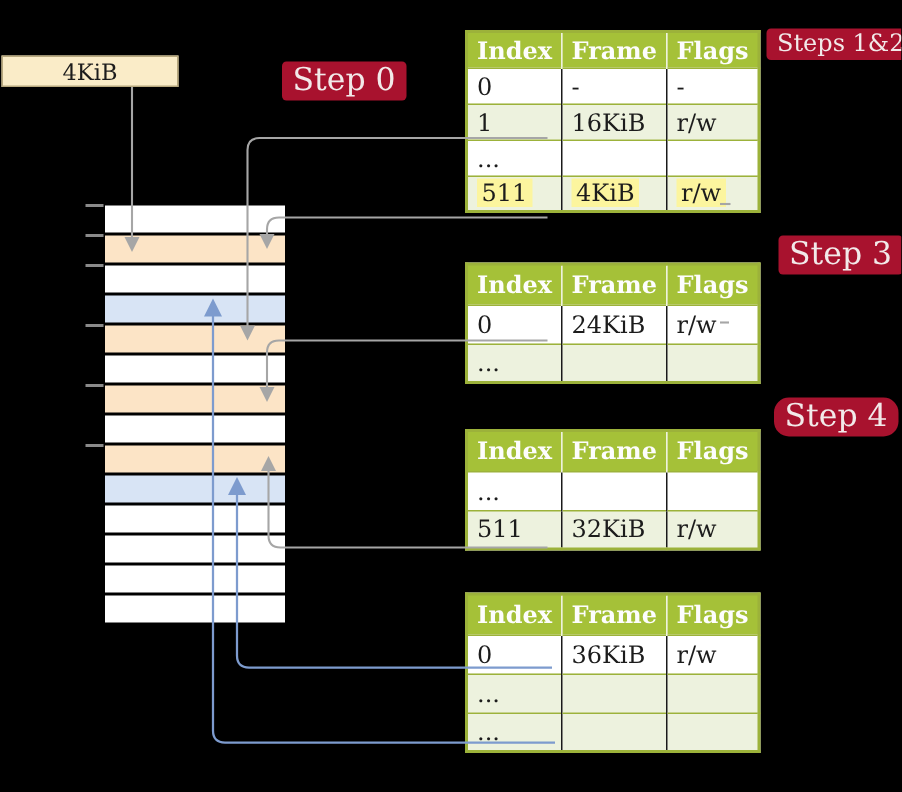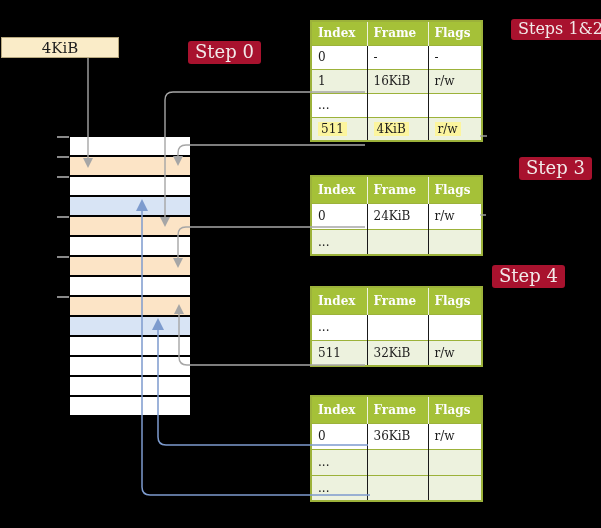--- a/index.html
+++ b/index.html
@@ -31,40 +31,40 @@
   
   .frame-box{
     position:absolute;left:1px;top:37px;width:118px;height:21px;
     background:var(--box_bg);border:1px solid var(--box_border);
     box-sizing:border-box;display:flex;align-items:center;justify-content:center;
     font-size:15px;color:var(--cell_text);
   }
   
   .badge{
     position:absolute;background:var(--badge_bg);color:var(--badge_text);
-    font-size:18px;line-height:1;padding:2px 7px 3px 7px;border-radius:3px;
+    font-size:21px;line-height:1;padding:2px 7px 3px 7px;border-radius:3px;
     white-space:nowrap;
   }
   .badge.b-step0{left:188px;top:41px;}
   .badge.b-steps12{left:511px;top:19px;font-size:16px;}
   .badge.b-step3{left:519px;top:157px;}
-  .badge.b-step4{left:492px;top:265px;}
+  .badge.b-step4{left:516px;top:265px;border-radius:10px;}
   
   .memory-stack{position:absolute;left:70px;top:137px;width:120px;}
   .mem-row{height:18px;margin-bottom:2px;}
   .mem-row:last-child{margin-bottom:0;}
   .mem-white{background:var(--mem_white);}
   .mem-orange{background:var(--mem_orange);}
   .mem-blue{background:var(--mem_blue);}
   .tick{position:absolute;left:57px;width:12px;height:2px;background:var(--tick_gray);}
   
   table.ptable{
     position:absolute;border-collapse:collapse;table-layout:fixed;
     background:var(--row_white);border:2px solid var(--table_border);
-    font-size:12px;color:var(--cell_text);
+    font-size:16px;color:var(--cell_text);
   }
   .ptable col.c1{width:56px;} .ptable col.c2{width:61px;} .ptable col.c3{width:54px;}
   .ptable th{
     background:var(--table_header_bg);color:var(--header_text);
     font-weight:bold;text-align:left;padding:1px 6px;
     border-left:1.5px solid #eef2dd;box-sizing:border-box;
   }
   .ptable th:first-child{border-left:none;}
   .ptable td{
     padding:1px 6px;border-left:1.5px solid #1a1a1a;

